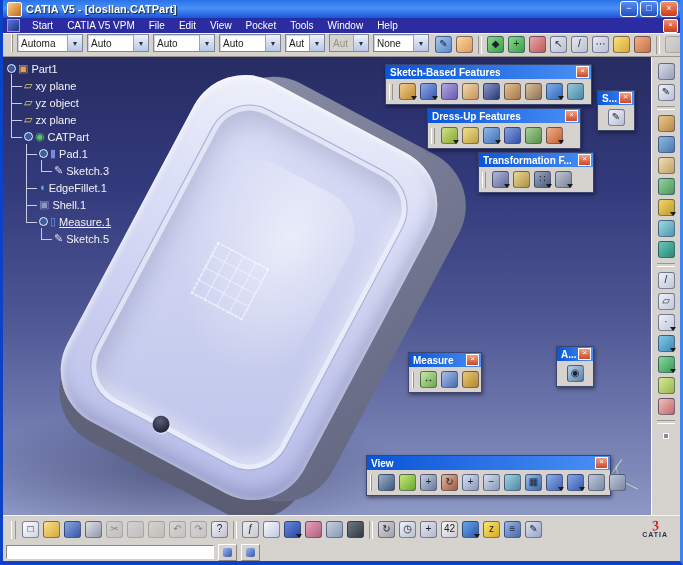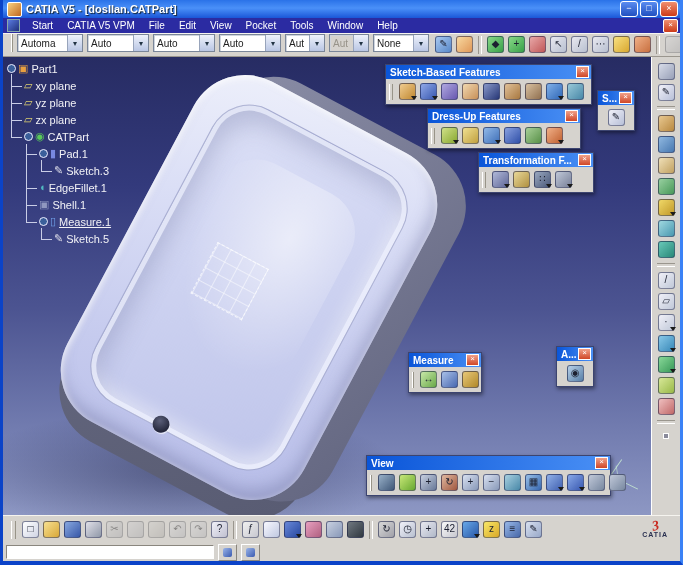--- a/index.html
+++ b/index.html
@@ -268,21 +268,21 @@
             <span class="tlabel">Part1</span>
           </div>
           <div class="trow" style="margin-left: 4px;">
             <span class="stub"></span>
             <span class="tico" style="color: rgb(216, 204, 112);">▱</span>
             <span class="tlabel">xy plane</span>
           </div>
           <div class="trow" style="margin-left: 4px;">
             <span class="stub"></span>
             <span class="tico" style="color: rgb(216, 204, 112);">▱</span>
-            <span class="tlabel">yz plane</span>
+            <span class="tlabel">yz object</span>
           </div>
           <div class="trow" style="margin-left: 4px;">
             <span class="stub"></span>
             <span class="tico" style="color: rgb(216, 204, 112);">▱</span>
             <span class="tlabel">zx plane</span>
           </div>
           <div class="trow" style="margin-left: 4px;">
             <span class="stub"></span>
             <span class="knob"></span>
             <span class="tico" style="color: rgb(88, 200, 88);">◉</span>

